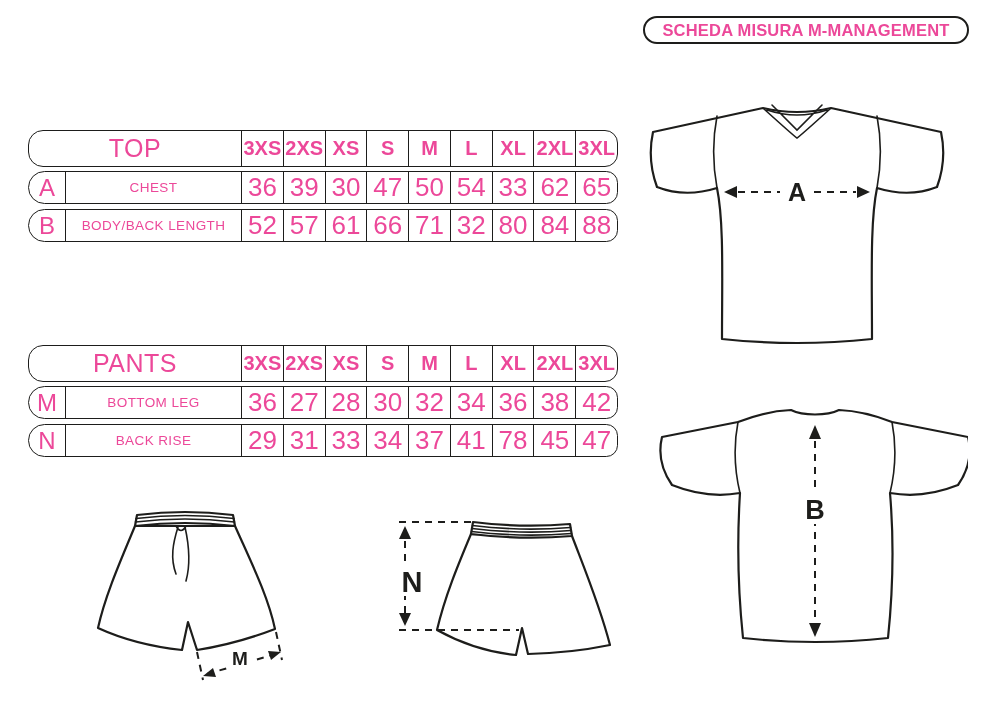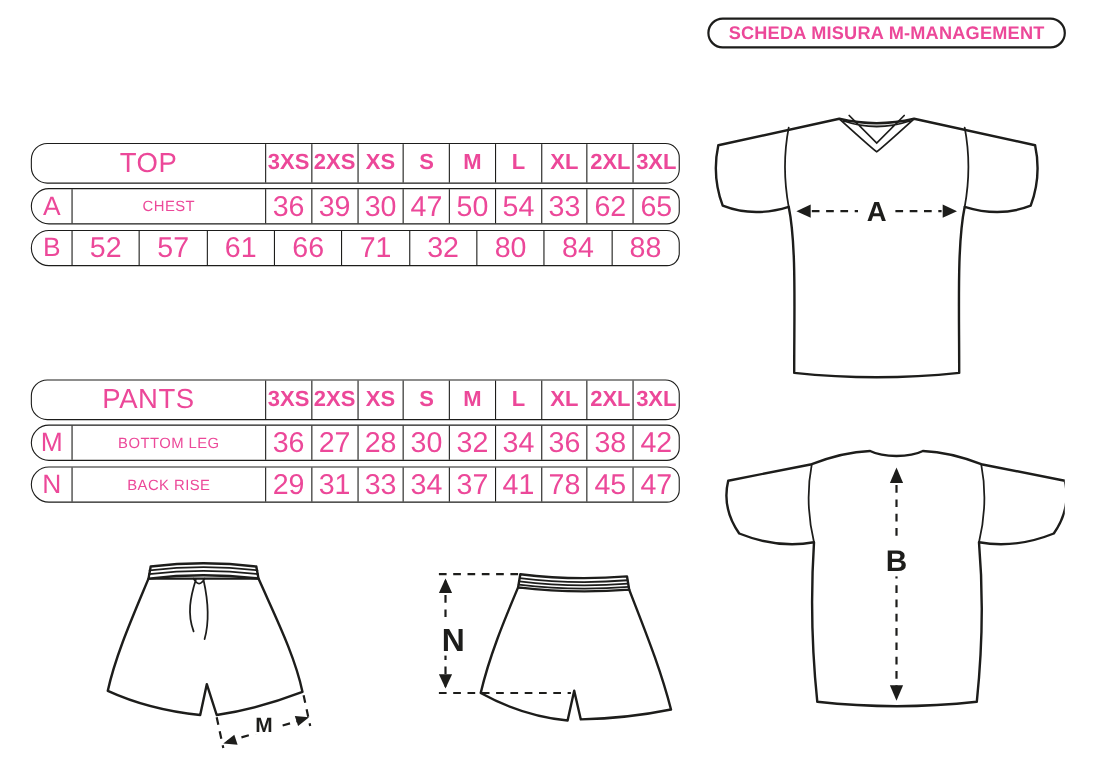--- a/index.html
+++ b/index.html
@@ -84,20 +84,21 @@
         <div class="cell val">30</div>
         <div class="cell val">47</div>
         <div class="cell val">50</div>
         <div class="cell val">54</div>
         <div class="cell val">33</div>
         <div class="cell val">62</div>
         <div class="cell val">65</div>
       </div>
       <div class="trow">
         <div class="cell key first">B</div>
+        <div class="cell rlabel">BODY/BACK LENGTH</div>
         <div class="cell val">52</div>
         <div class="cell val">57</div>
         <div class="cell val">61</div>
         <div class="cell val">66</div>
         <div class="cell val">71</div>
         <div class="cell val">32</div>
         <div class="cell val">80</div>
         <div class="cell val">84</div>
         <div class="cell val">88</div>
       </div>

